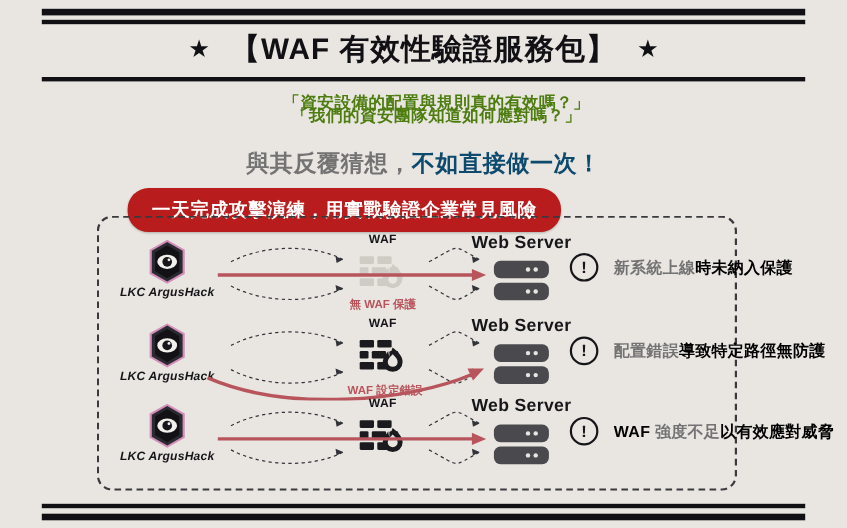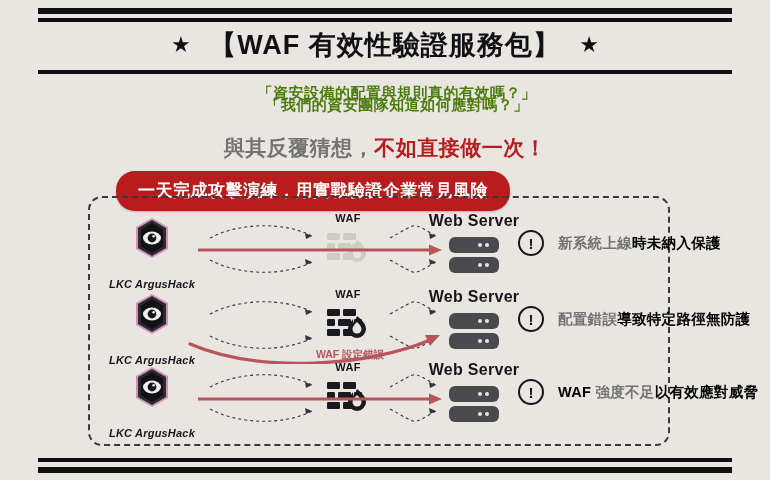--- a/index.html
+++ b/index.html
@@ -90,21 +90,21 @@
     top: 134px;
     left: 0;
     width: 770px;
     text-align: center;
     white-space: nowrap;
     font-size: 21px;
     font-weight: bold;
     letter-spacing: .5px;
   }
   .punch .dark   { color: #737373; }
-  .punch .accent { color: #b91c1c; }
+  .punch .accent { color: #0c4a6e; }
 
   
   .banner {
     position: absolute;
     top: 171px;
     left: 50%;
     transform: translateX(-50%);
     background: #b91c1c;
     color: #ffffff;
     font-size: 17px;
@@ -147,21 +147,21 @@
     width: 96px;
     text-align: center;
   }
   .brand-mark {
     position: relative;
     width: 40px;
     height: 44px;
     margin: 0 auto;
   }
   .brand-name {
-    margin-top: 18px;
+    margin-top: 0;
     font-size: 11px;
     font-weight: bold;
     font-style: italic;
     color: #16161a;
     letter-spacing: .2px;
     white-space: nowrap;
   }
 
   
   .waf {
@@ -339,20 +339,21 @@
         <path d="M120 48 C150 64 195 64 222 50" fill="none" stroke="#33333a" stroke-width="1.1" stroke-dasharray="3,3"></path>
         <polygon points="222,50 215,47 216,53" fill="#33333a"></polygon>
         <path d="M300 26 C330 10 320 10 346 24" fill="none" stroke="#33333a" stroke-width="1.1" stroke-dasharray="3,3"></path>
         <polygon points="346,24 339,21 340,27" fill="#33333a"></polygon>
         <path d="M300 48 C330 64 320 64 346 50" fill="none" stroke="#33333a" stroke-width="1.1" stroke-dasharray="3,3"></path>
         <polygon points="346,50 339,47 340,53" fill="#33333a"></polygon>
         <line x1="108" y1="38" x2="342" y2="38" stroke="#b8555c" stroke-width="3"></line>
         <polygon points="352,38 339,32.5 339,43.5" fill="#b8555c"></polygon>
       </svg>
 
+      <div class="flow-label l1">無 WAF 保護</div>
 
       <div class="issue">
         <div class="issue-bang">!</div>
         <div class="issue-text">
           <span class="hl">新系統上線</span><span class="nrm">時未納入保護</span>
         </div>
       </div>
     </div>
 
     <div class="row row-2">

